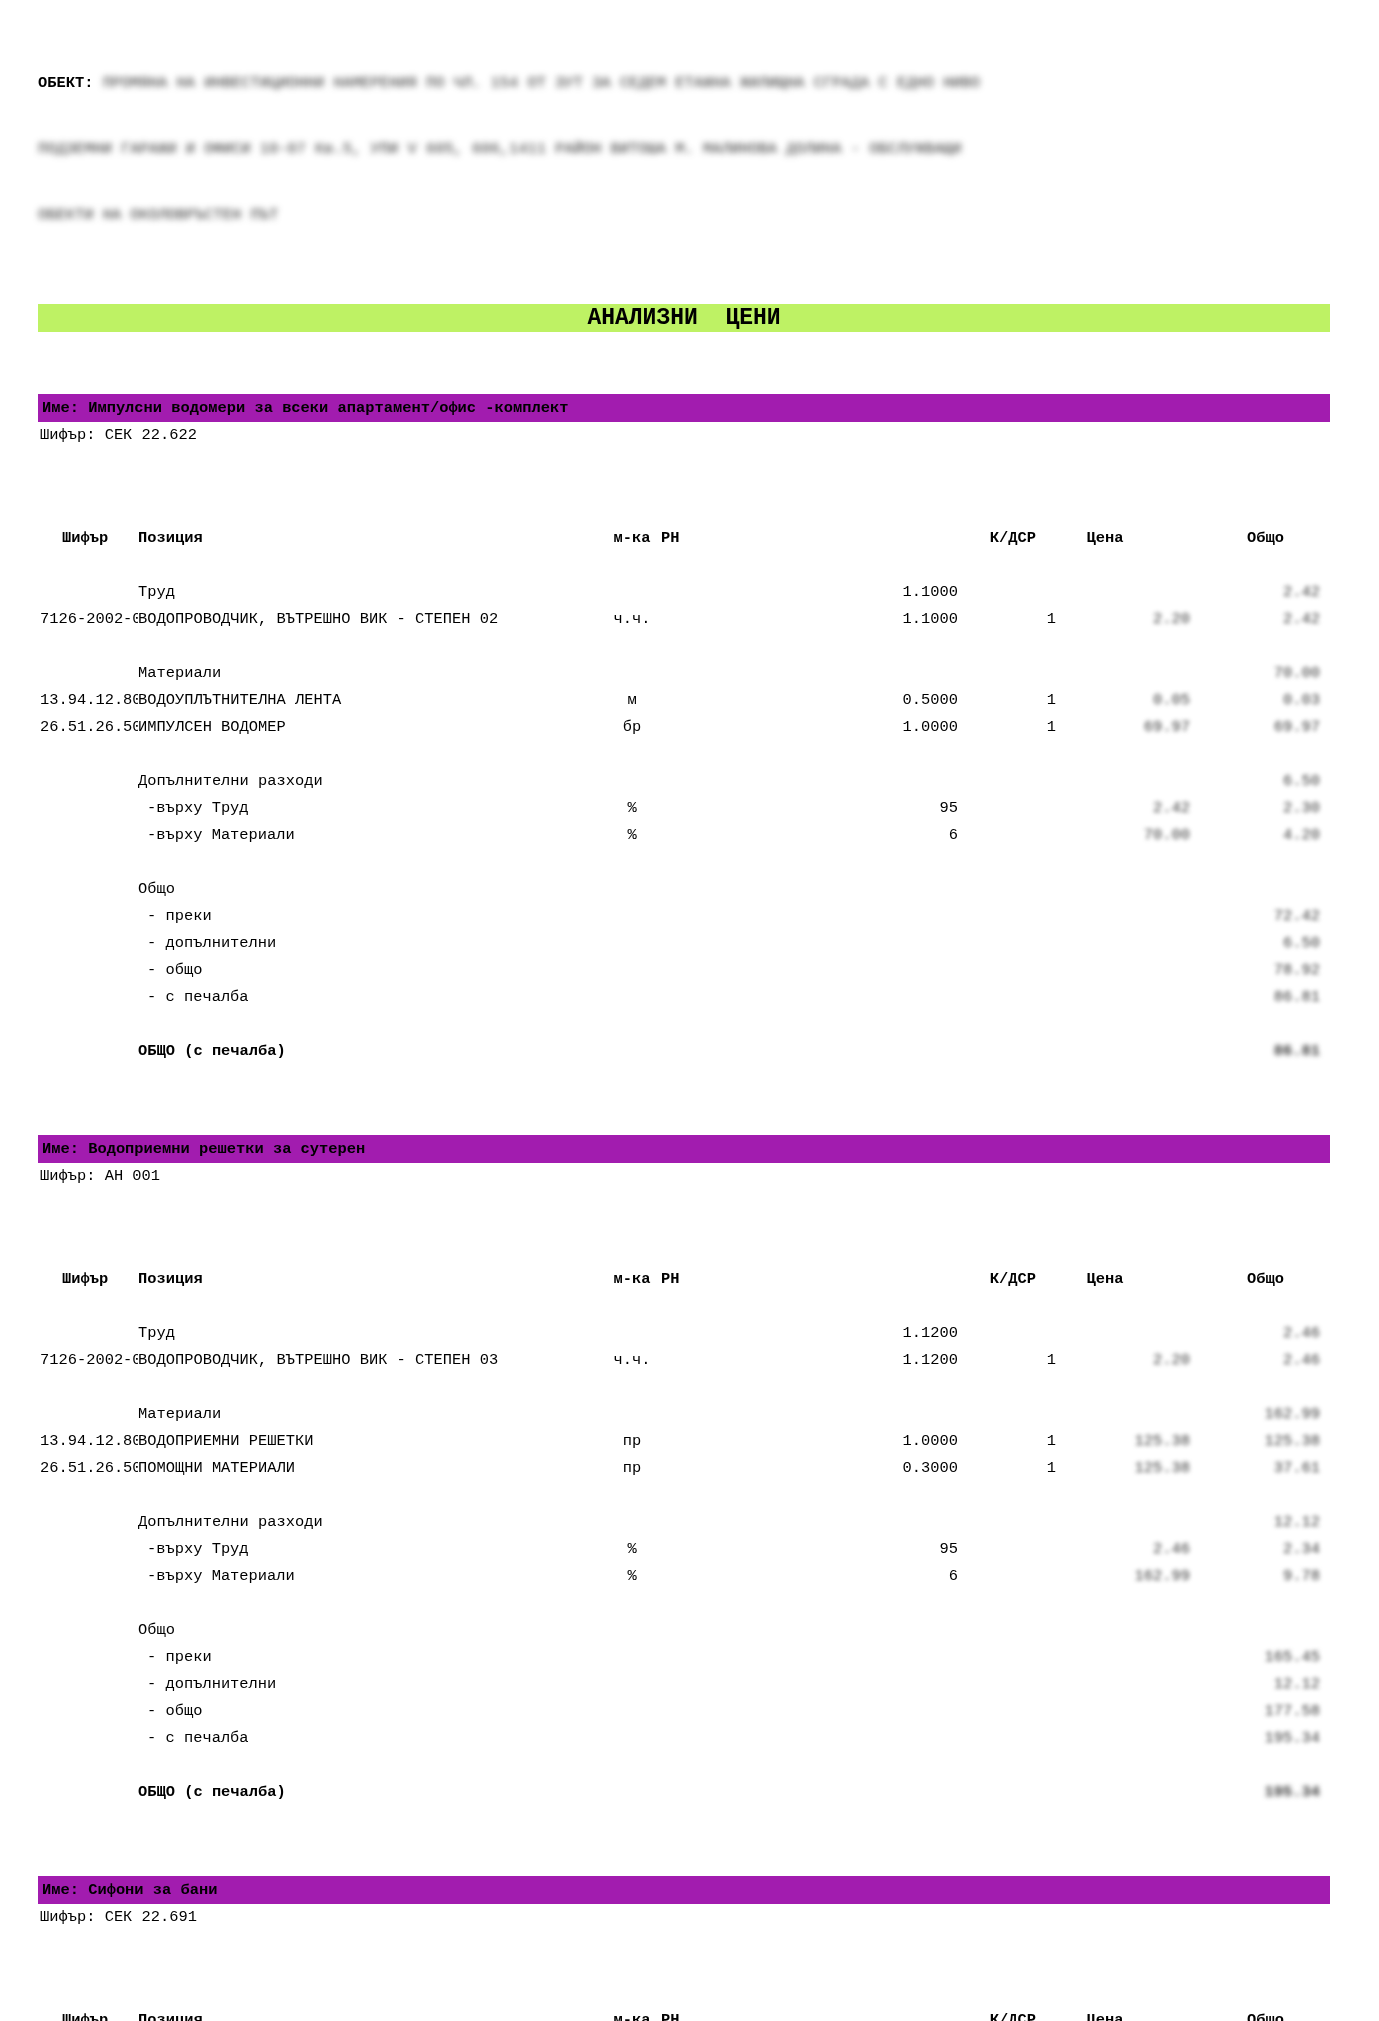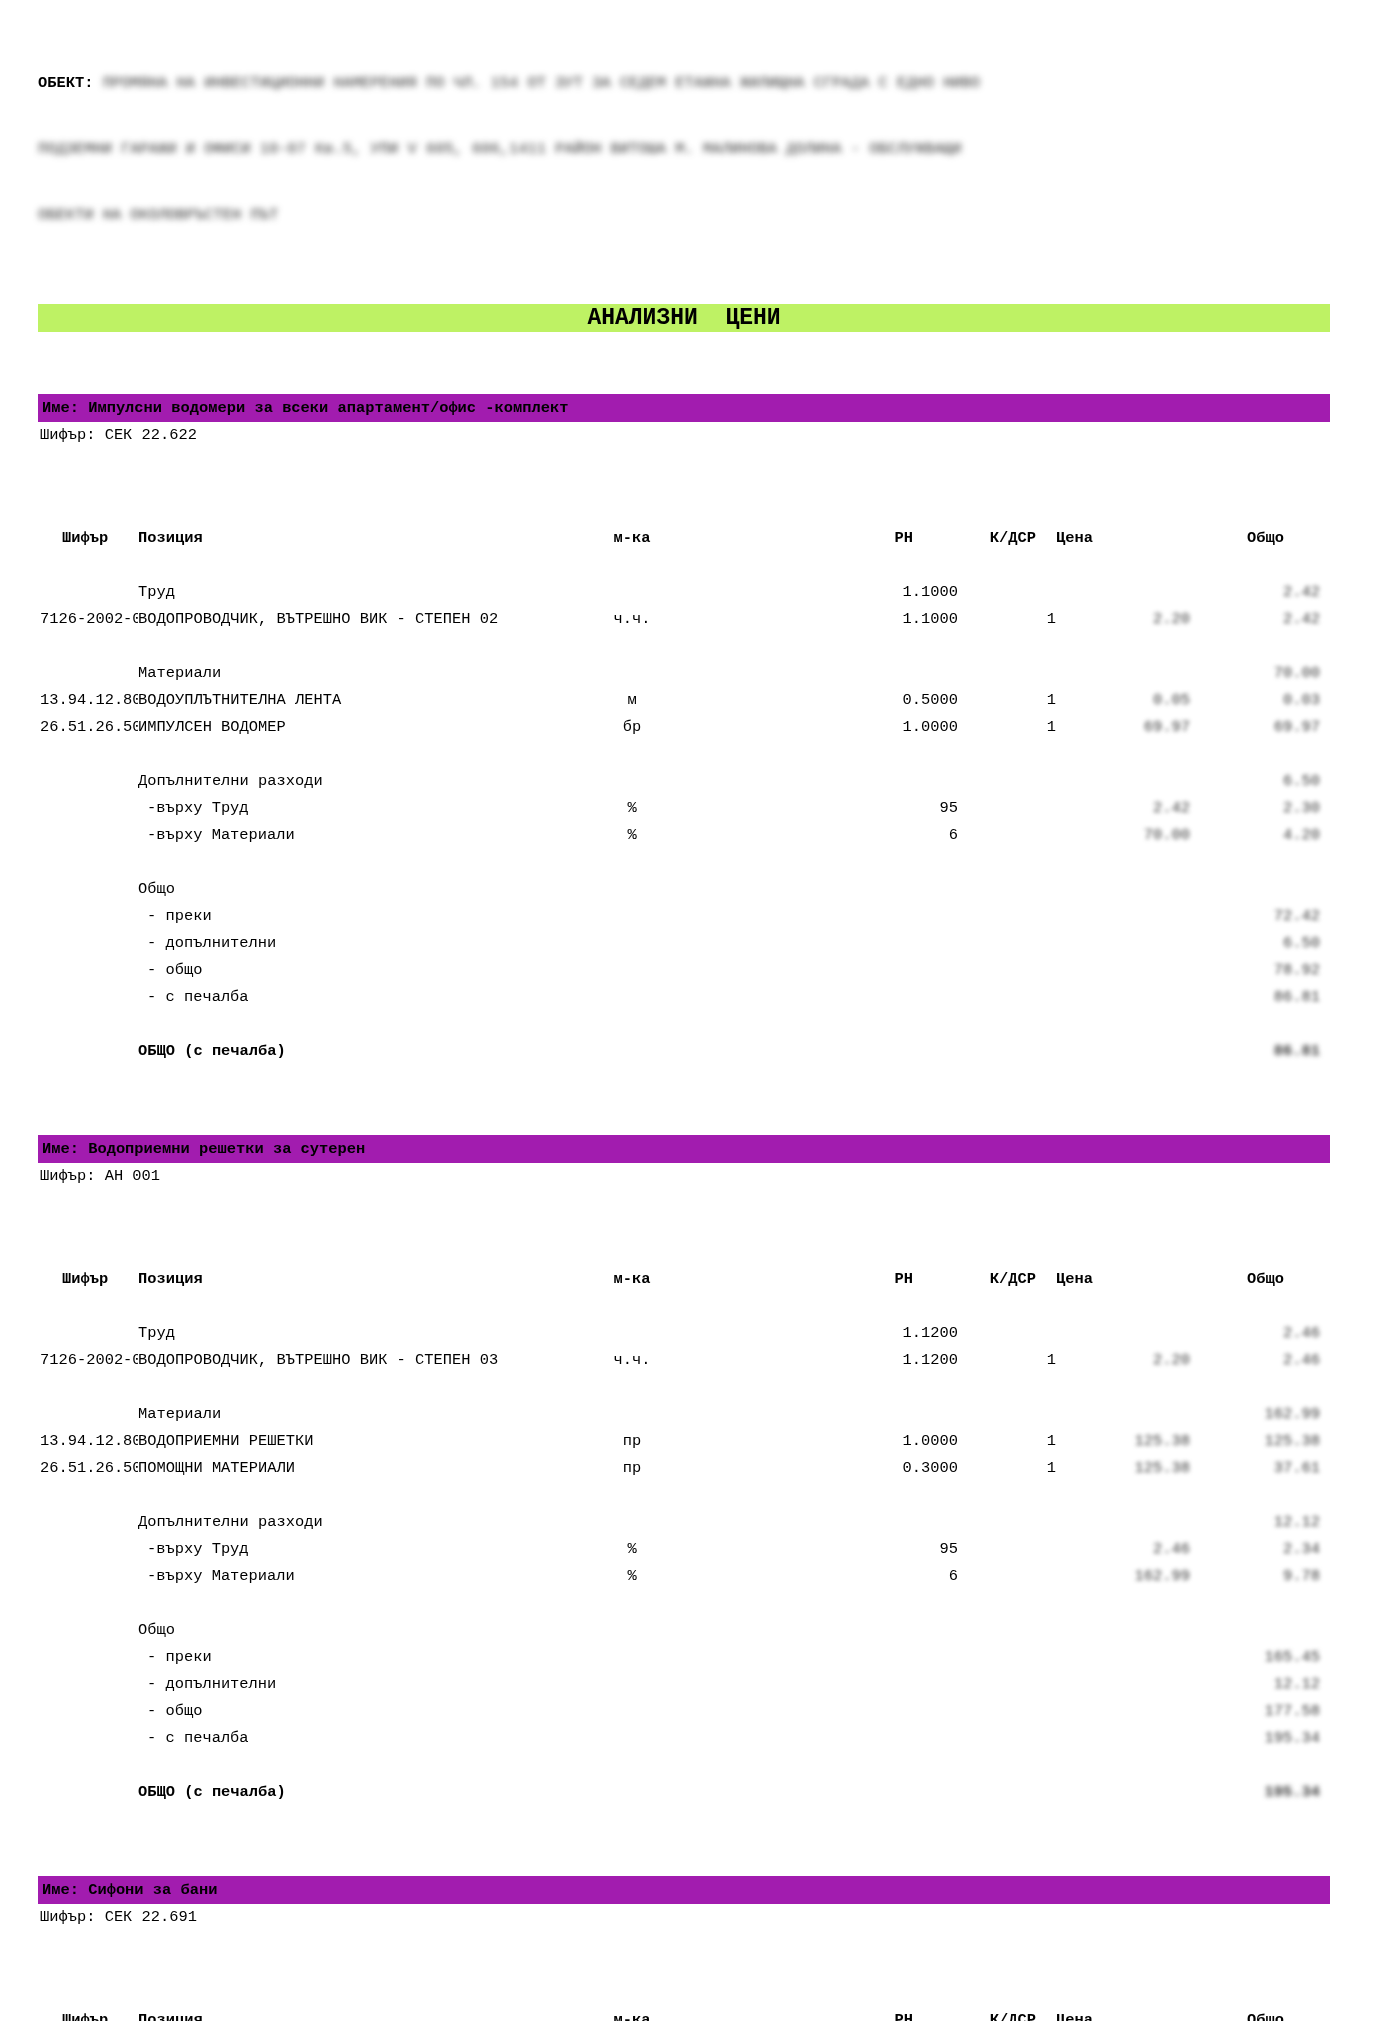--- a/index.html
+++ b/index.html
@@ -22,23 +22,23 @@
         height:27px;line-height:27px;padding-left:2px;}
   .thead{margin-top:76px;margin-bottom:27px;font-weight:bold;}
   .gap{height:27px;}
   .c-code{overflow:hidden;white-space:nowrap;}
   .c-pos{white-space:pre;overflow:hidden;}
   .c-unit{text-align:center;}
   .c-rn,.c-k,.c-price,.c-total{text-align:right;white-space:pre;}
   .sub{padding-left:9px;font-family:Liberation Mono, monospace;}
   .h-code{padding-left:22px;}
   .h-unit{text-align:center;}
-  .h-rn{text-align:right;padding-right:45px;}
+  .h-rn{padding-right:45px;}
   .h-k{text-align:right;padding-right:20px;}
-  .h-price{text-align:left;padding-right:36px;}
+  .h-price{text-align:center;padding-right:36px;}
   .h-total{text-align:right;padding-right:36px;}
   .blur-num{filter:blur(2.3px);color:#3a3a3a;}
   .grand-blur{filter:blur(2.6px);}
 </style>
 </head>
 <body>
 
 <div class="content">
 
   <div class="obekt">

